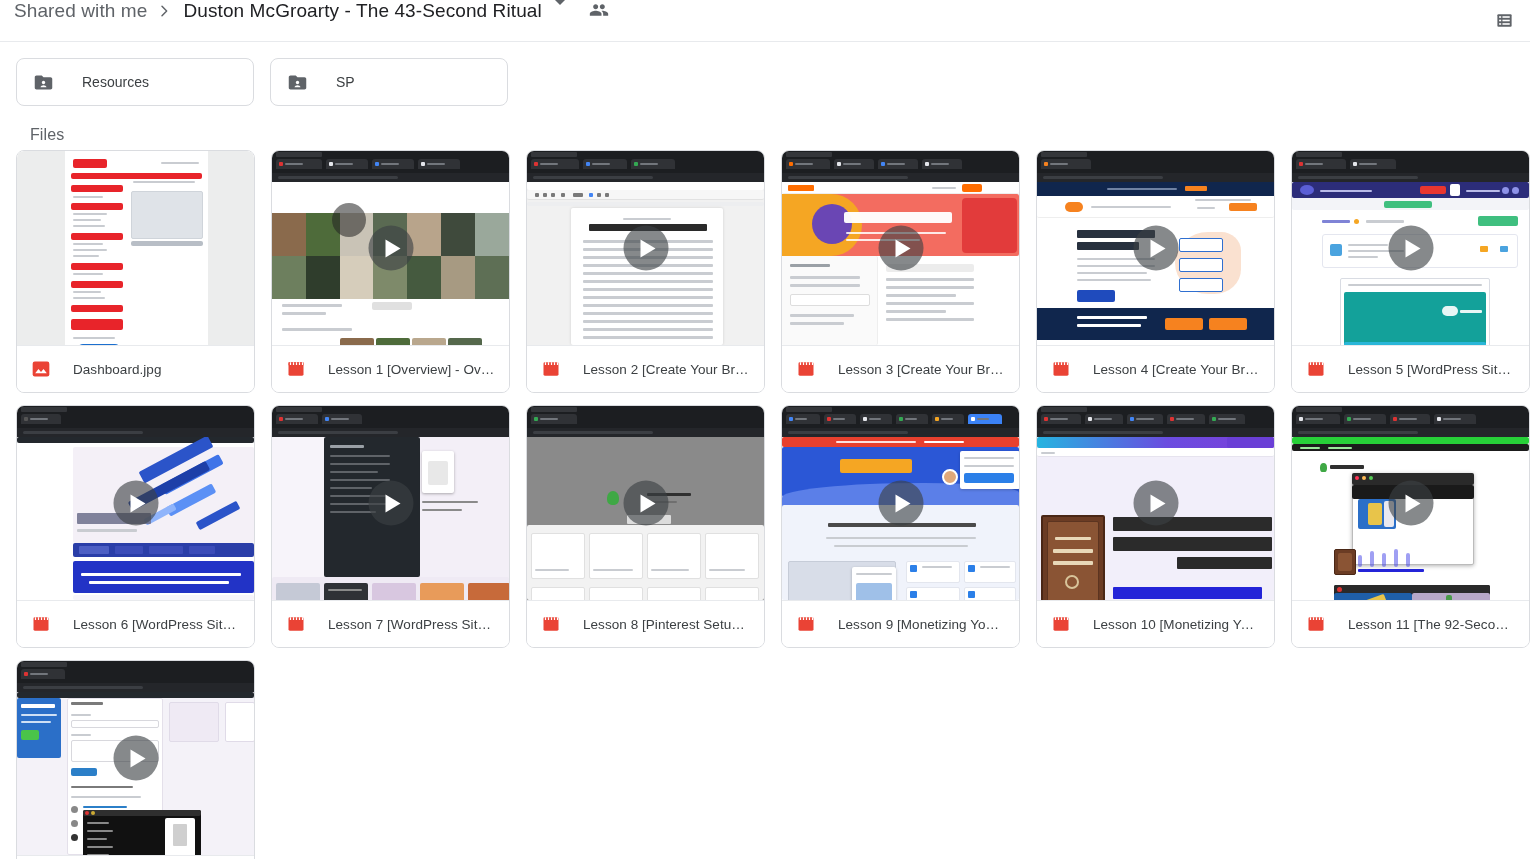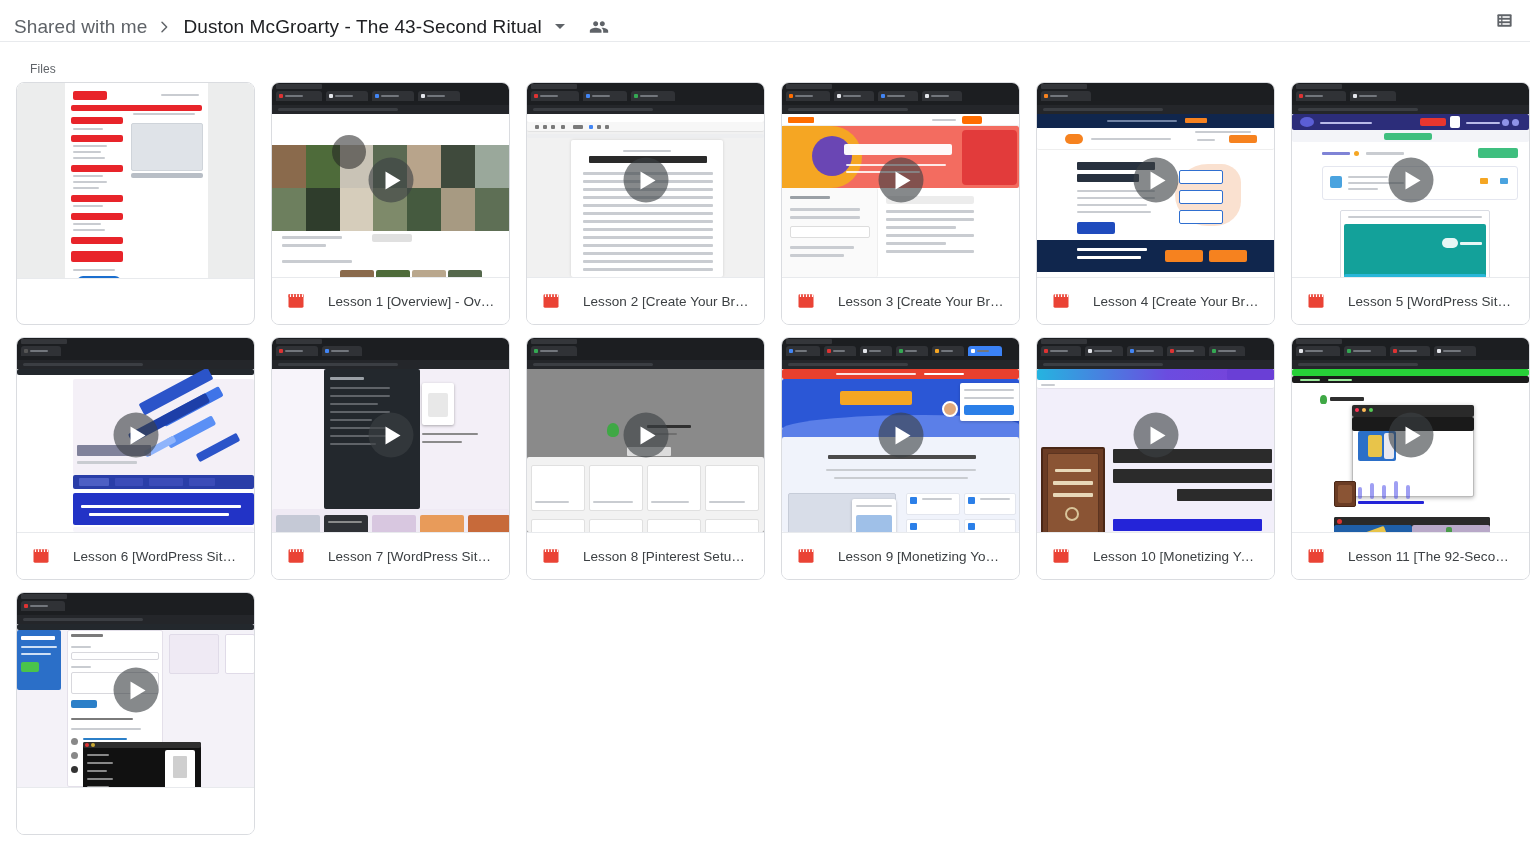--- a/index.html
+++ b/index.html
@@ -9,22 +9,22 @@
     overflow: hidden;
     background: #ffffff;
     font-family: "Liberation Sans", sans-serif;
     -webkit-font-smoothing: antialiased;
   }
 
   
   #topbar {
     height: 42px;
     display: flex;
-    align-items: center;
-    padding: 12px 14px 0 14px;
+    align-items: flex-start;
+    padding: 0 14px 0 14px;
     border-bottom: 1px solid #e8eaed;
     position: relative;
   }
   .crumb {
     font-size: 19px;
     color: #5f6368;
     letter-spacing: .1px;
     white-space: nowrap;
     cursor: pointer;
   }
@@ -79,21 +79,21 @@
   }
   .folder-chip .fname {
     font-size: 14px;
     color: #3c4043;
     margin-left: 28px;
     white-space: nowrap; overflow: hidden; text-overflow: ellipsis;
   }
   .folder-ico { color: #5f6368; display: flex; }
 
   #files-label {
-    font-size: 12px;
+    font-size: 16px;
     color: #5f6368;
     padding: 20px 0 6px 22px;
     letter-spacing: .1px;
   }
 
   #grid {
     display: grid;
     grid-template-columns: repeat(6, 239px);
     column-gap: 16px;
     row-gap: 12px;
@@ -228,20 +228,42 @@
       <rect x="9.4" y="15.4" width="9.2" height="2" fill="#fff"></rect>
       <rect x="5.2" y="6.6" width="2.6" height="2" fill="#fff"></rect>
       <rect x="5.2" y="11" width="2.6" height="2" fill="#fff"></rect>
       <rect x="5.2" y="15.4" width="2.6" height="2" fill="#fff"></rect>
     </svg>
   </span>
 </div>
 
 <div id="content">
 
+  <div id="folder-row">
+    <div class="folder-chip">
+      <span class="folder-ico">
+        <svg width="21" height="21" viewBox="0 0 24 24" fill="currentColor">
+          <path d="M10 4H4c-1.1 0-2 .9-2 2v12c0 1.1.9 2 2 2h16c1.1 0 2-.9 2-2V8c0-1.1-.9-2-2-2h-8l-2-2z"></path>
+          <circle cx="12" cy="12" r="1.9" fill="#fff"></circle>
+          <path d="M8.6 17.4c0-1.6 2.1-2.4 3.4-2.4s3.4.8 3.4 2.4z" fill="#fff"></path>
+        </svg>
+      </span>
+      <span class="fname">Resources</span>
+    </div>
+    <div class="folder-chip">
+      <span class="folder-ico">
+        <svg width="21" height="21" viewBox="0 0 24 24" fill="currentColor">
+          <path d="M10 4H4c-1.1 0-2 .9-2 2v12c0 1.1.9 2 2 2h16c1.1 0 2-.9 2-2V8c0-1.1-.9-2-2-2h-8l-2-2z"></path>
+          <circle cx="12" cy="12" r="1.9" fill="#fff"></circle>
+          <path d="M8.6 17.4c0-1.6 2.1-2.4 3.4-2.4s3.4.8 3.4 2.4z" fill="#fff"></path>
+        </svg>
+      </span>
+      <span class="fname">SP</span>
+    </div>
+  </div>
 
   <div id="files-label">Files</div>
 
   <div id="grid">
 
     <div class="card">
       <div class="thumb">
           <div class="thumb-inner">
         <div class="dash-wrap"></div>
         <div class="dash-page">
@@ -266,20 +288,27 @@
           <div class="blk" style="left:6px;top:154px;width:52px;height:7px;background:#e8242a"></div>
           <div class="blk" style="left:6px;top:168px;width:52px;height:11px;background:#e8242a"></div>
           <div class="ln" style="left:8px;top:186px;width:42px;height:2px"></div>
           <div class="blk" style="left:12px;top:193px;width:44px;height:12px;background:#1b6fcf;border-radius:6px"></div>
           <div class="ln" style="left:68px;top:30px;width:62px;height:2px"></div>
           <div class="blk" style="left:66px;top:40px;width:72px;height:48px;background:#dfe3e8;border:1px solid #cfd4da"></div>
           <div class="blk" style="left:66px;top:90px;width:72px;height:5px;background:#b8bec6"></div>
         </div>
       </div>
         </div>
+      <div class="card-foot">
+        <svg class="ico-image" viewBox="0 0 24 24">
+          <rect x="2" y="3" width="20" height="18" rx="2.6" fill="#ea4335"></rect>
+          <path d="M5 17l4-5 3 3.5L15 12l4 5z" fill="#fff"></path>
+        </svg>
+        <span class="ftitle">Dashboard.jpg</span>
+      </div>
     </div>
 
     <div class="card">
       <div class="thumb">
           <div class="thumb-inner">
         <div class="chrome-top">
               <div class="chrome-menu"></div>
           <div class="tabstrip">
             <div class="tab" style="width:46px">
                   <i></i>

